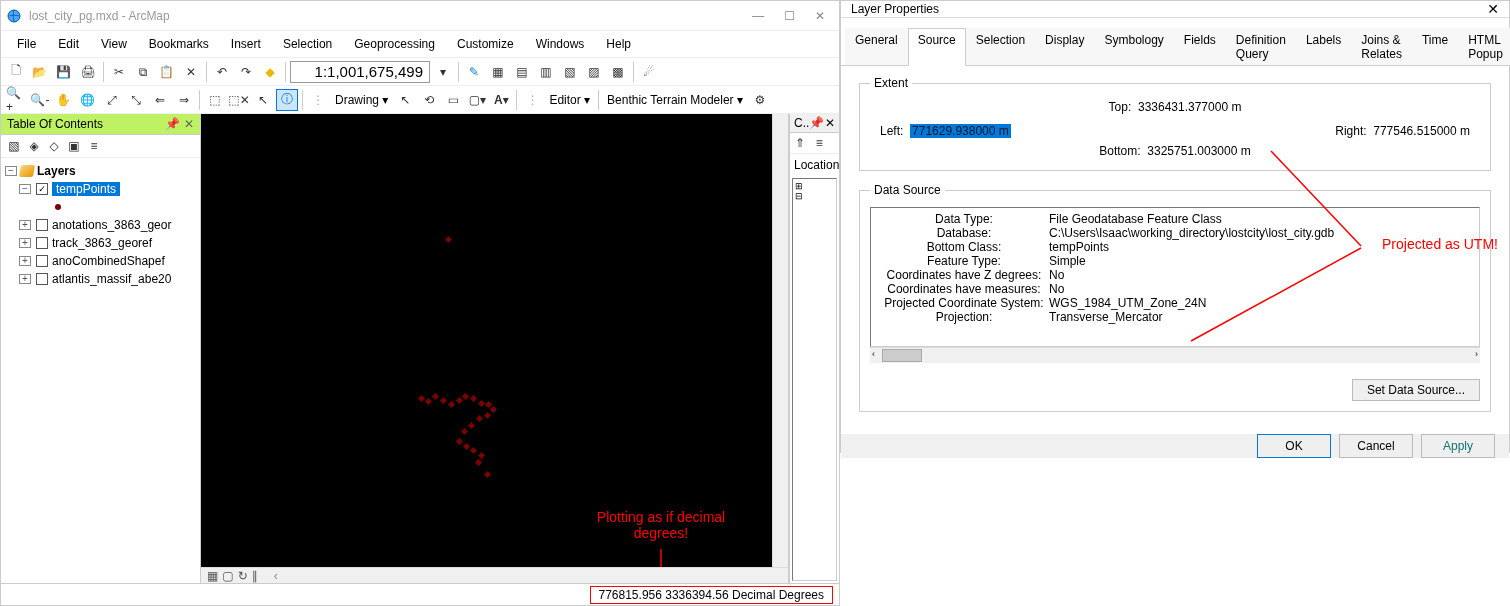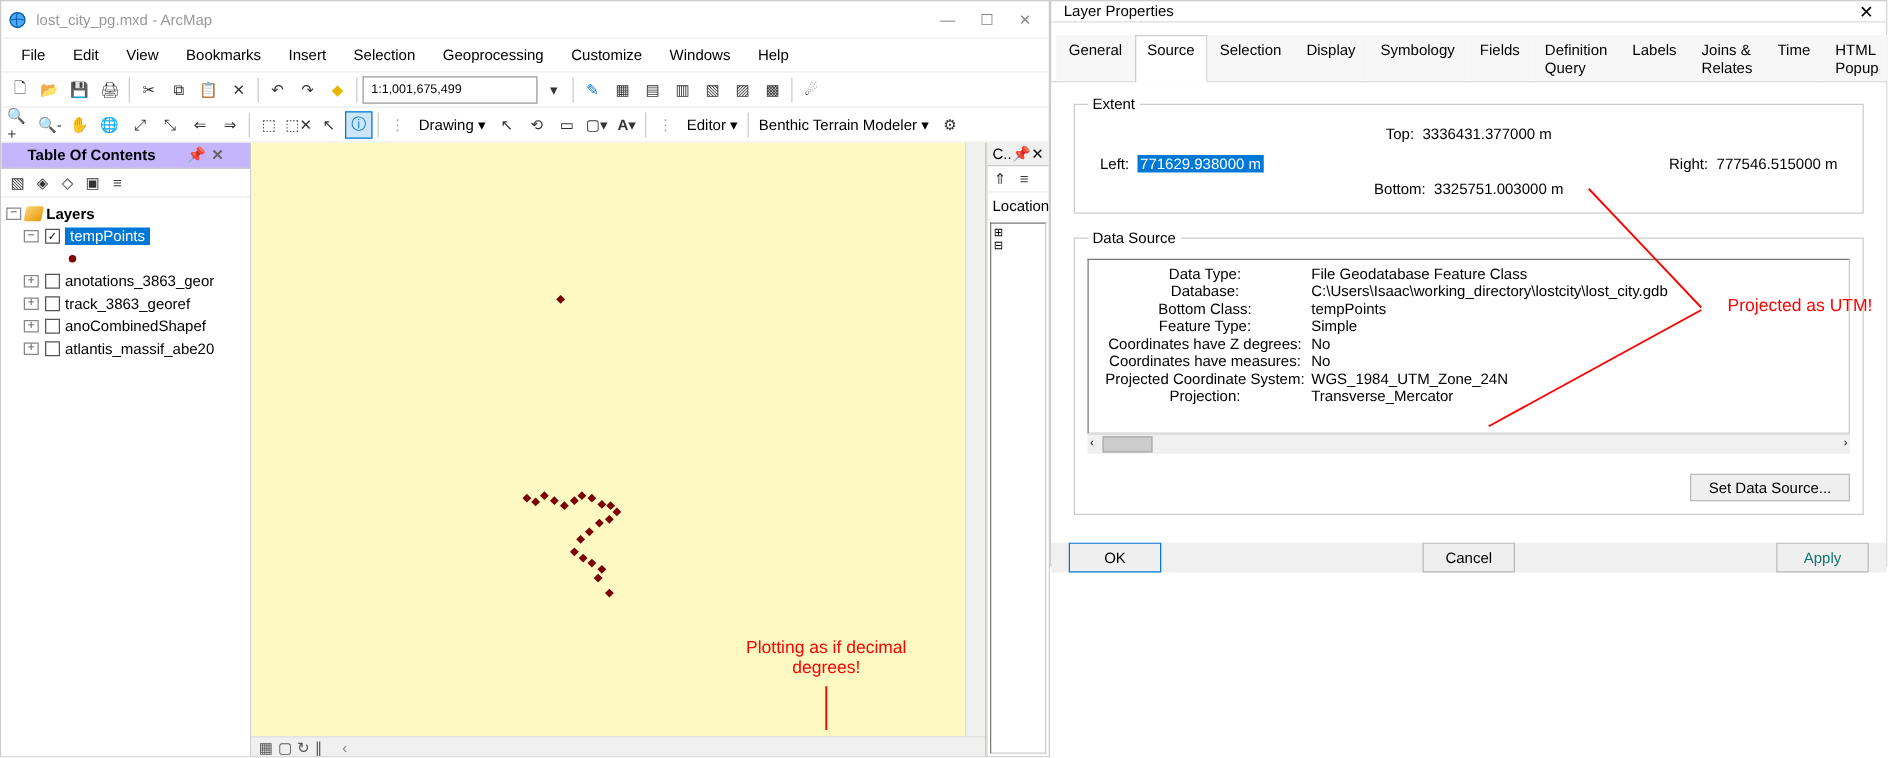--- a/index.html
+++ b/index.html
@@ -102,46 +102,46 @@
     border: 1px solid #999;
     background: #fff;
     display: flex;
     align-items: center;
     padding: 0 4px;
   }
   .scale-box input {
     border: none;
     outline: none;
     width: 100%;
-    font-size: 10px;
+    font-size: 15px;
+    text-align: right;
   }
   .toolbar-label {
     padding: 0 4px;
     white-space: nowrap;
   }
   .main-area {
     flex: 1;
     display: flex;
     overflow: hidden;
   }
   .toc {
     width: 200px;
     border-right: 1px solid #ccc;
     display: flex;
     flex-direction: column;
     background: #fff;
   }
   .toc-header {
-    background: #c4b5fd;
-    padding: 3px 21px;
+    background: #bef264;
+    padding: 3px 6px;
     border-bottom: 1px solid #ccc;
     display: flex;
     align-items: center;
     justify-content: space-between;
-    font-weight: bold;
   }
   .toc-pins {
     display: flex; gap: 4px; color: #666;
   }
   .toc-toolbar {
     padding: 2px 4px;
     display: flex;
     gap: 2px;
     border-bottom: 1px solid #eee;
   }
@@ -187,21 +187,21 @@
     color: #fff;
     padding: 0 4px;
   }
   .pt-sym {
     width: 6px; height: 6px; background: #7d0000; border-radius: 50%;
     margin-left: 50px;
   }
   .map-area {
     flex: 1;
     position: relative;
-    background: #fef9c3;
+    background: #000000;
     border-right: 1px solid #ccc;
   }
   .scroll-v {
     position: absolute;
     right: 0; top: 0;
     width: 16px;
     height: calc(100% - 16px);
     background: #f0f0f0;
     border-left: 1px solid #ddd;
   }
@@ -327,21 +327,21 @@
   .extent-grid {
     position: relative;
     height: 60px;
   }
   .ext-top { position: absolute; left: 50%; top: 0; transform: translateX(-50%); }
   .ext-left { position: absolute; left: 10px; top: 24px; }
   .ext-right { position: absolute; right: 10px; top: 24px; }
   .ext-bottom { position: absolute; left: 50%; top: 44px; transform: translateX(-50%); }
   .hl-sel {
     background: #0078d7;
-    color: #ffffff;
+    color: #0f172a;
     padding: 0 2px;
   }
   .ds-box {
     border: 1px inset #ccc;
     background: #fff;
     height: 140px;
     overflow: auto;
     padding: 4px 8px;
     position: relative;
   }
@@ -368,21 +368,21 @@
     float: right;
     margin-top: 16px;
     padding: 3px 14px;
     background: #efefef;
     border: 1px solid #bbb;
   }
   .dlg-buttons {
     height: 45px;
     background: #f0f0f0;
     display: flex;
-    justify-content: space-between;
+    justify-content: flex-end;
     align-items: center;
     padding: 0 14px;
     gap: 8px;
   }
   .dlg-btn {
     width: 74px;
     height: 24px;
     border: 1px solid #bbb;
     background: #efefef;
     display: inline-flex;
@@ -601,20 +601,23 @@
         <span class="tool-btn" style="width:16px;height:16px">≡</span>
       </div>
       <div class="loc-label">Location:</div>
       <div class="side-pane-body">
         <div style="font-size:9px">⊞</div>
         <div style="font-size:9px">⊟</div>
       </div>
     </div>
   </div>
 
+  <div class="statusbar">
+    <span class="status-coord-box">776815.956  3336394.56 Decimal Degrees</span>
+  </div>
 </div>
 
 <div class="dialog-window">
   <div class="dlg-title">
     <span class="title">Layer Properties</span>
     <span class="close">✕</span>
   </div>
 
   <div class="dlg-tabs">
     <span class="dlg-tab">General</span>

